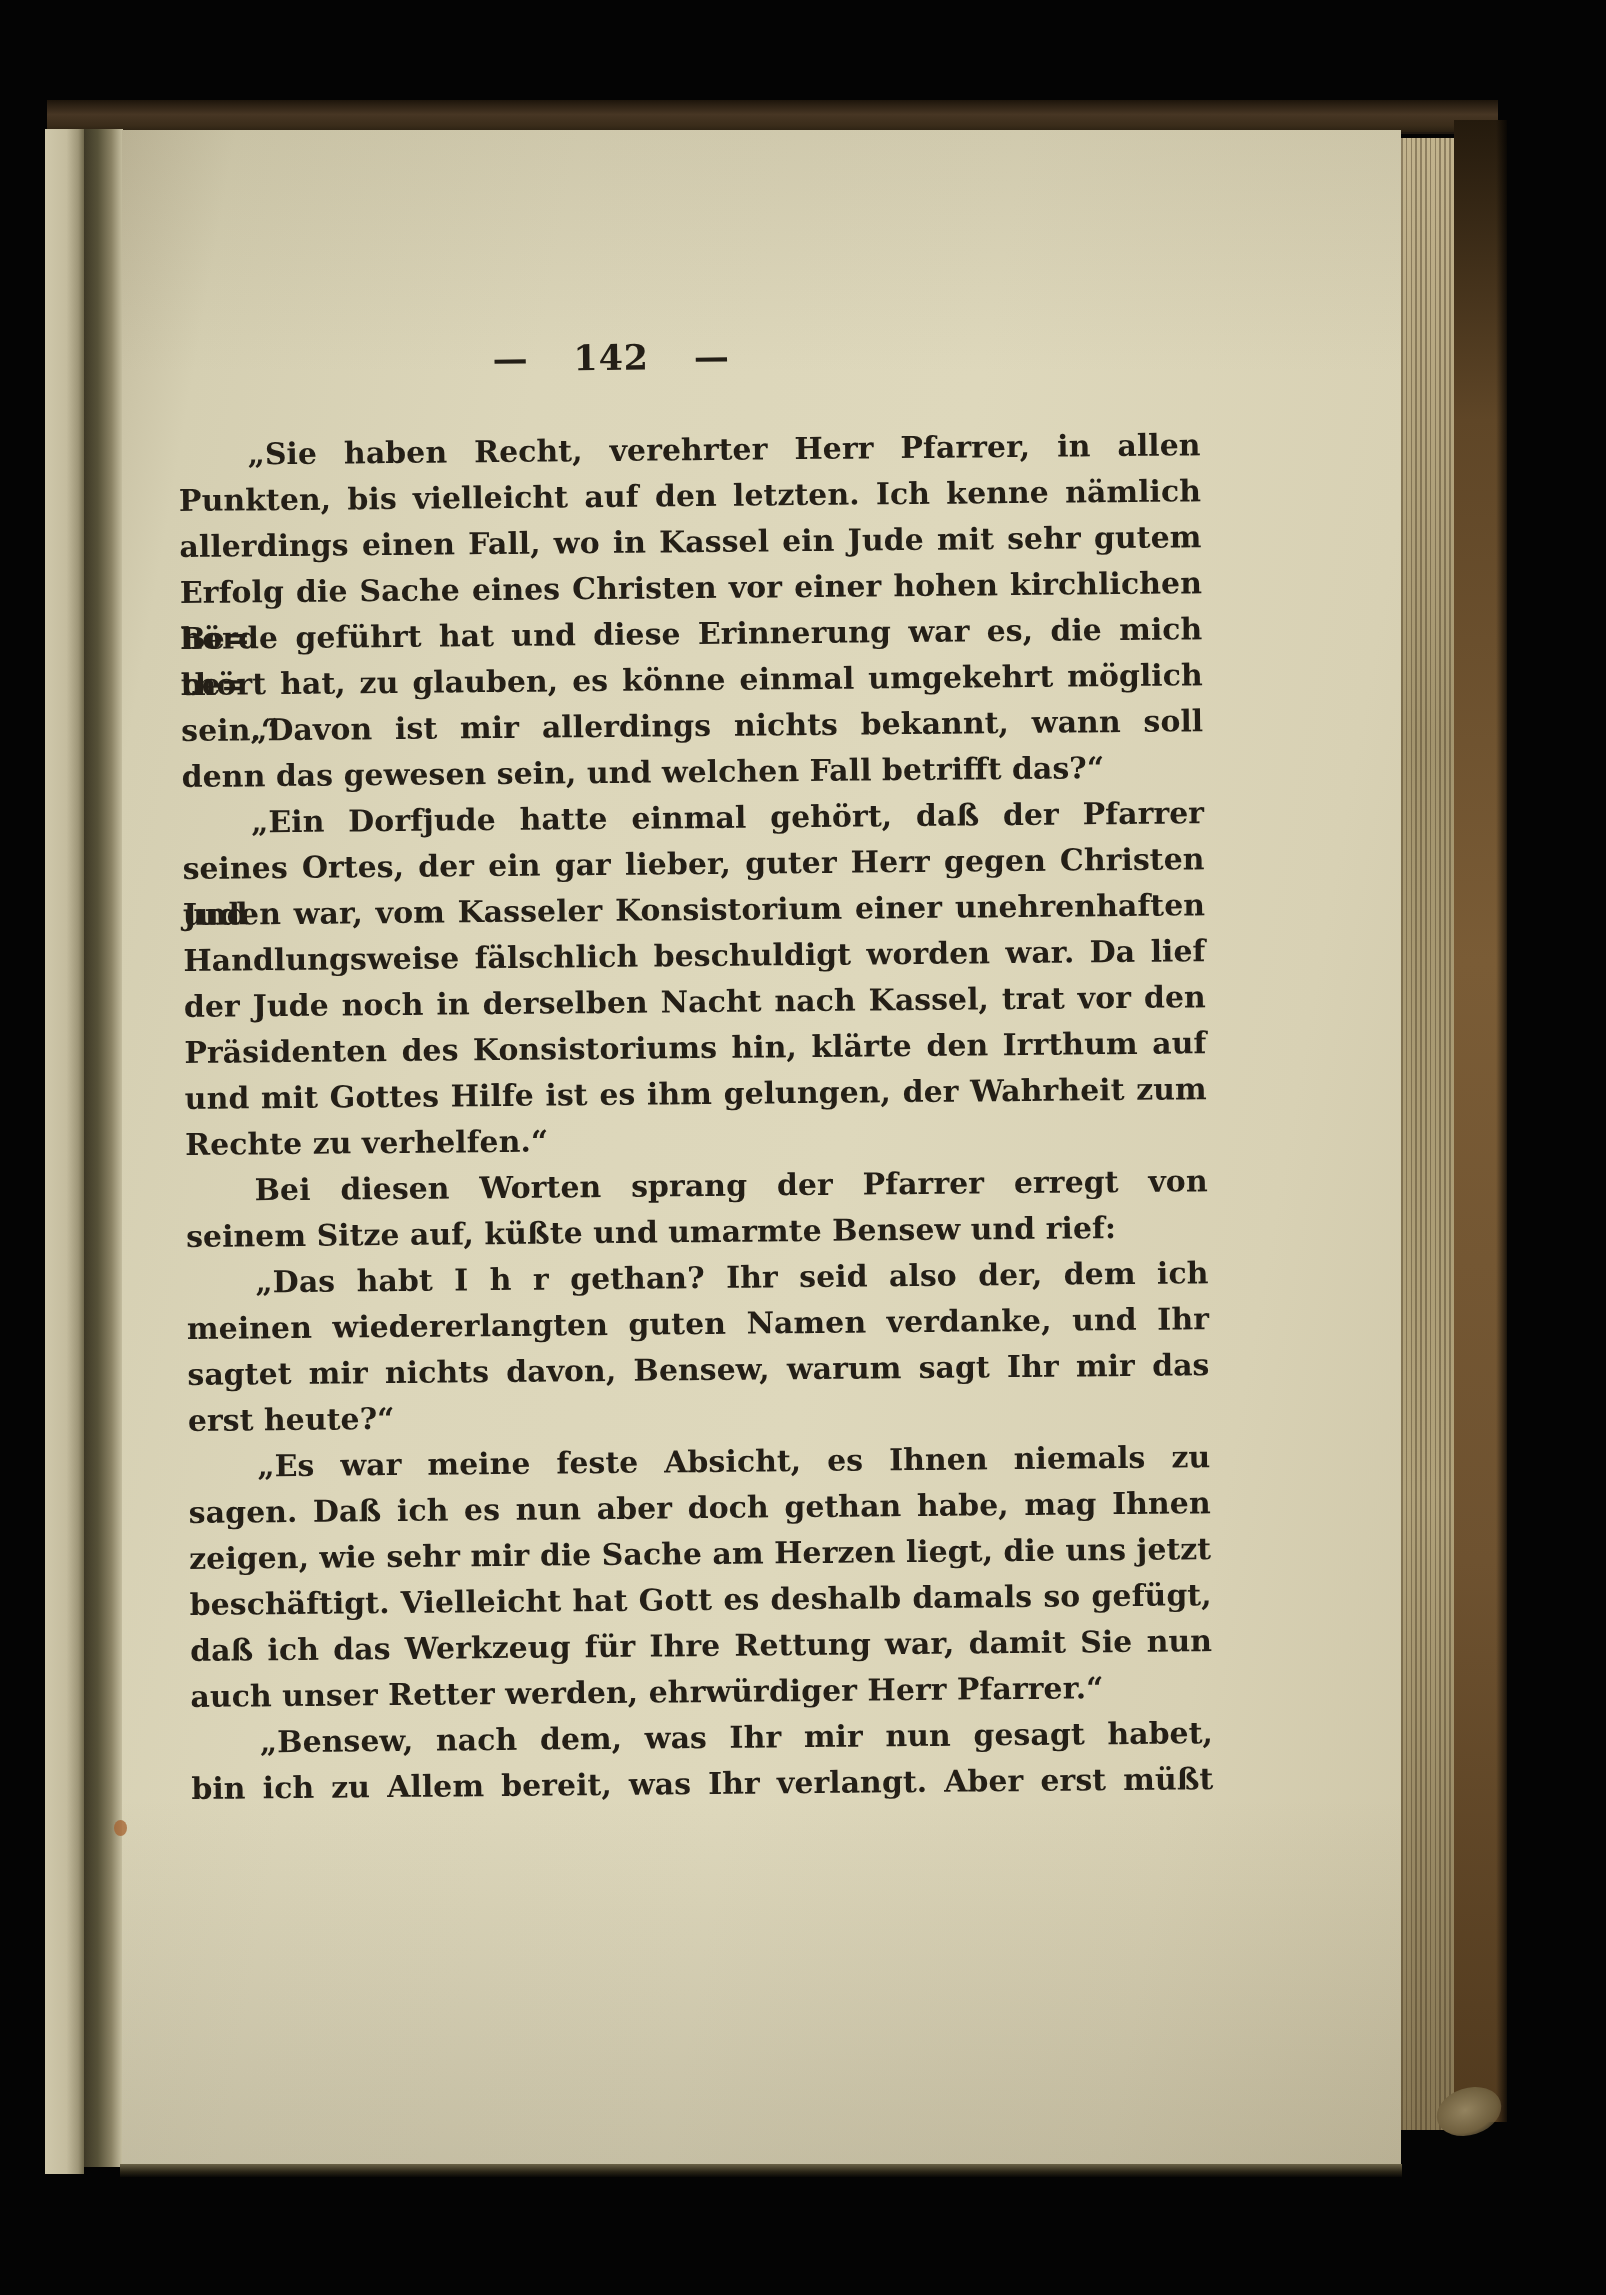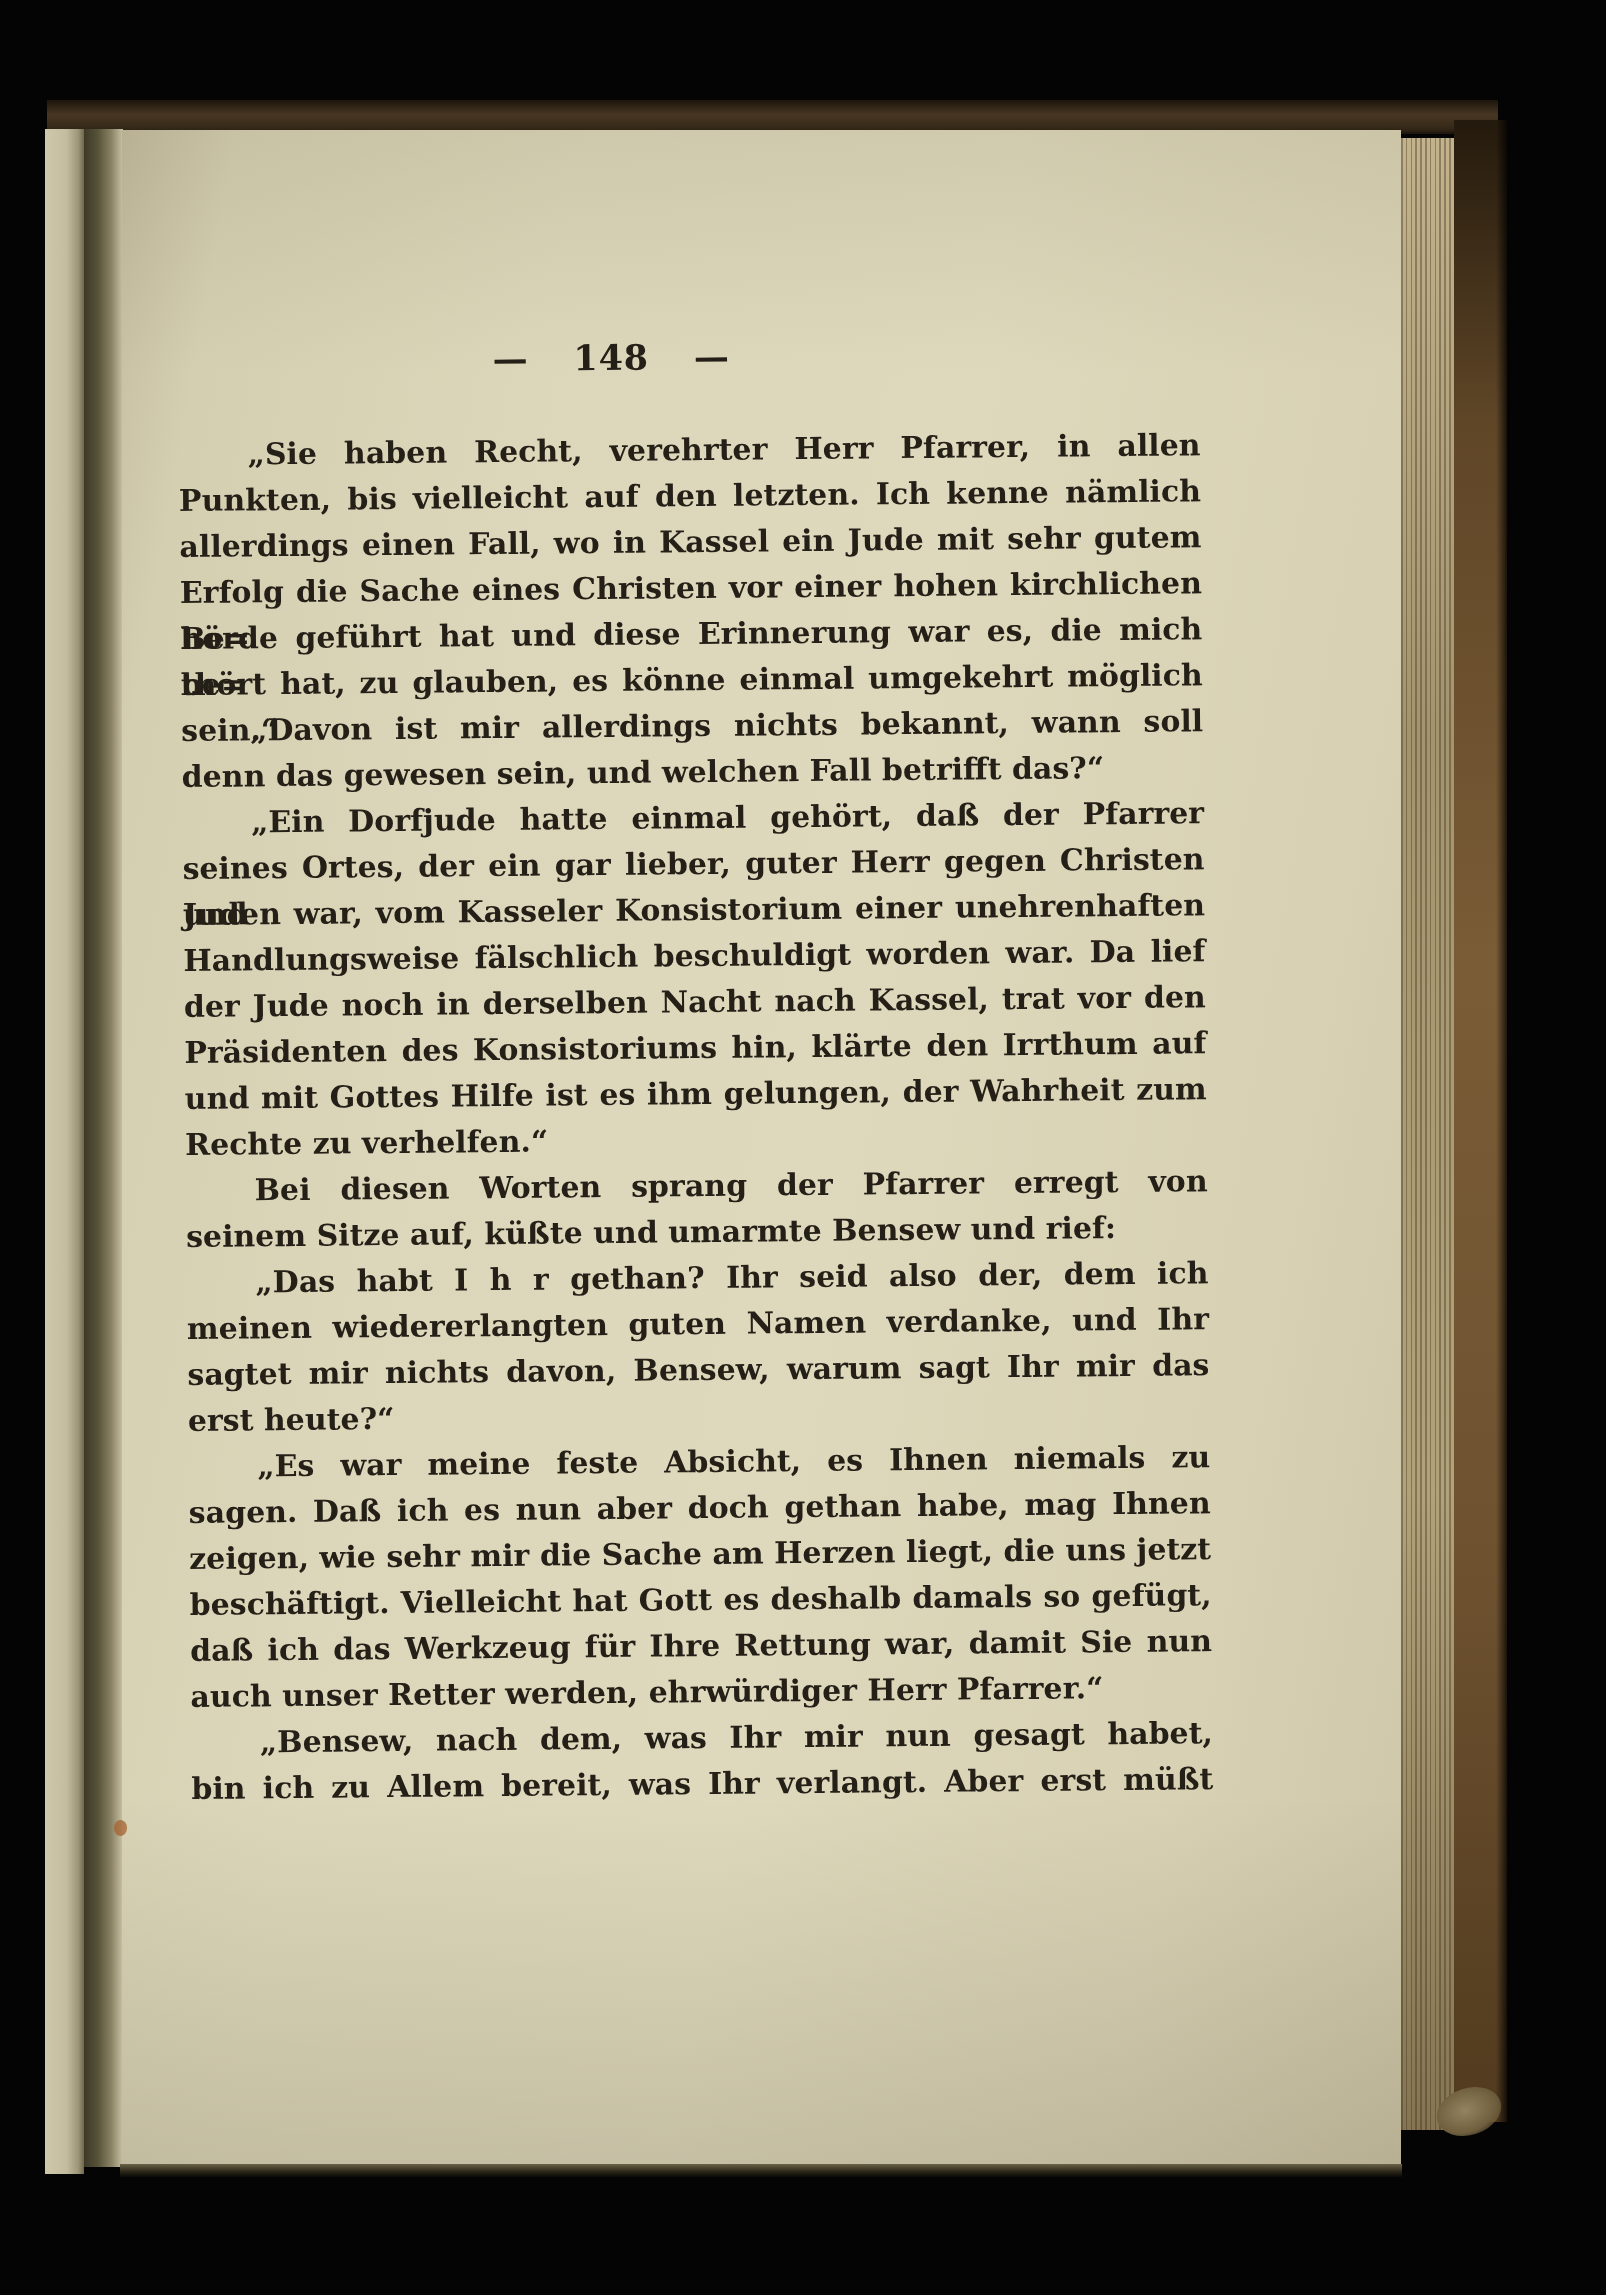--- a/index.html
+++ b/index.html
@@ -54,21 +54,21 @@
   <div class="book-page"></div>
   <div class="page-bottom-edge"></div>
   <div class="fore-edge"></div>
   <div class="book-cover-edge"></div>
   <div class="worn-corner"></div>
   <div class="stain"></div>
 
   <div class="print-area">
     <div class="page-number">
       <span>—</span>
-      <span>148</span>
+      <span>142</span>
       <span>—</span>
     </div>
     <div class="text-block">
         <div class="line indent just">„Sie haben Recht, verehrter Herr Pfarrer, in allen</div>
         <div class="line just">Punkten, bis vielleicht auf den letzten.  Ich kenne nämlich</div>
         <div class="line just">allerdings einen Fall, wo in Kassel ein Jude mit sehr gutem</div>
         <div class="line just">Erfolg die Sache eines Christen vor einer hohen kirchlichen Be=</div>
         <div class="line just">hörde geführt hat und diese Erinnerung war es, die mich be=</div>
         <div class="line just">thört hat, zu glauben, es könne einmal umgekehrt möglich sein.“</div>
         <div class="line indent just">„Davon ist mir allerdings nichts bekannt, wann soll</div>

